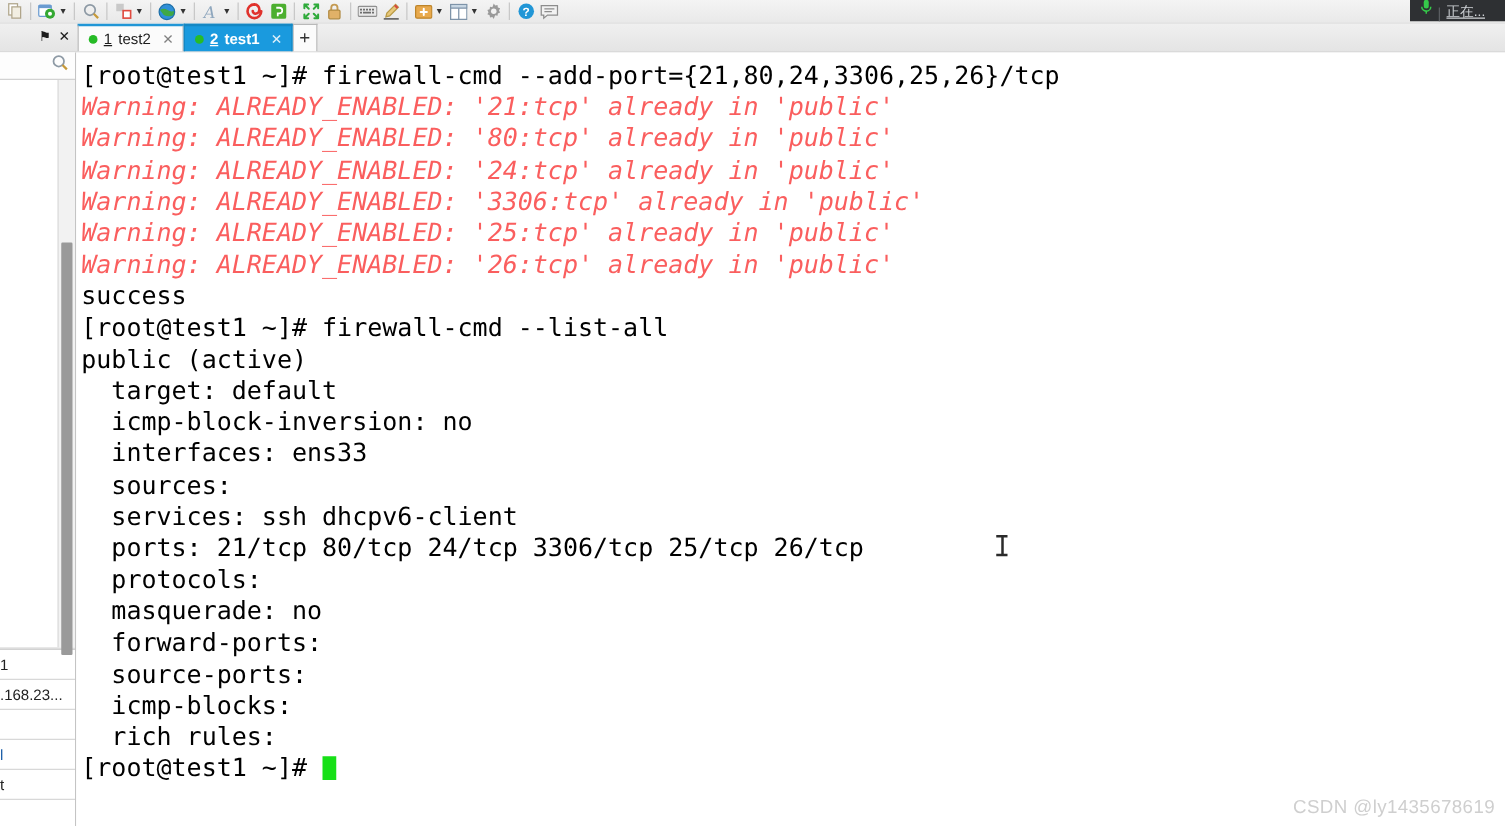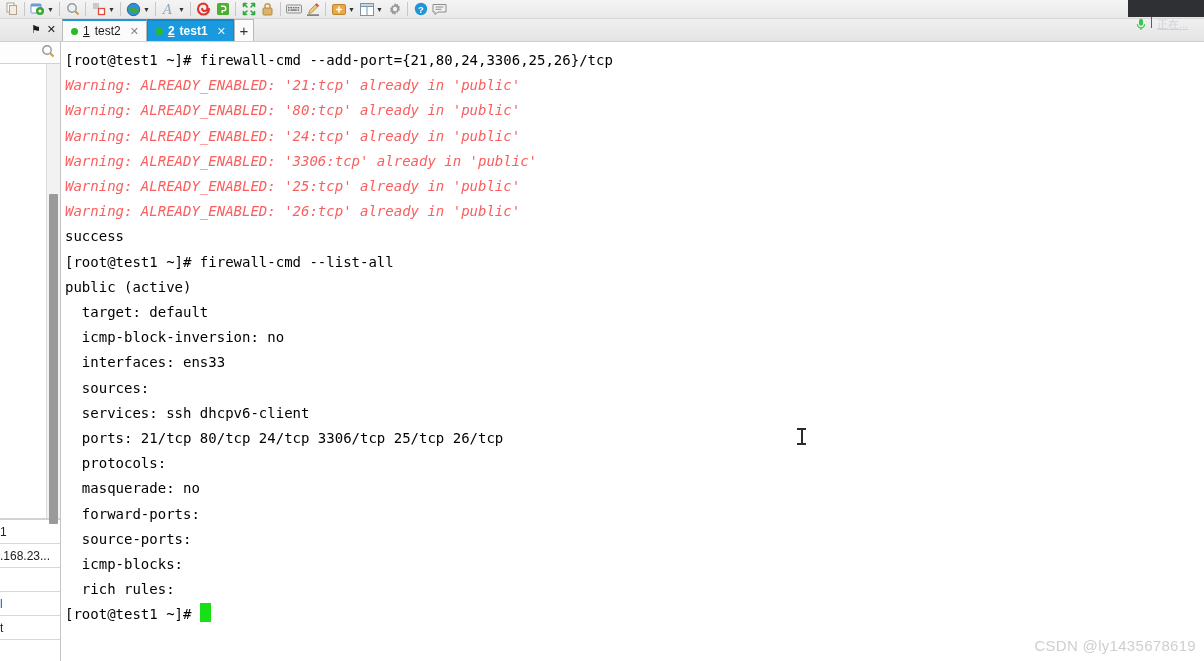--- a/index.html
+++ b/index.html
@@ -182,21 +182,21 @@
   .terminal {
     position: absolute;
     left: 61px; top: 42px;
     width: 1143px; height: 619px;
     background: #ffffff;
     overflow: hidden;
   }
   .term-inner {
     padding: 6px 0 0 4px;
     font-family: "DejaVu Sans Mono", "Liberation Mono", monospace;
-    font-size: 14px;
+    font-size: 20px;
     line-height: 25.2px;
     white-space: pre;
   }
   .line { color: #000000; }
   .line.warn { color: #fa5e5e; font-style: italic; }
   .cursor-block {
     display: inline-block;
     width: 11px; height: 19px;
     background: #17e017;
     vertical-align: -3px;
@@ -230,23 +230,23 @@
     user-select: none;
   }
 
   
   .ime-panel {
     position: absolute;
     right: 0; top: 0;
     width: 76px; height: 17px;
     background: #2e3033;
     display: flex;
-    align-items: flex-start;
+    align-items: flex-end;
     gap: 5px;
-    padding: 17px 4px 0 8px;
+    padding: 0 4px 0 8px;
     box-sizing: border-box;
     z-index: 5;
   }
   .ime-divider { width: 1px; height: 11px; background: #5a5d61; }
   .ime-label {
     color: #cfd2d6;
     font-size: 11px;
     text-decoration: underline;
     white-space: nowrap;
     overflow: hidden;

